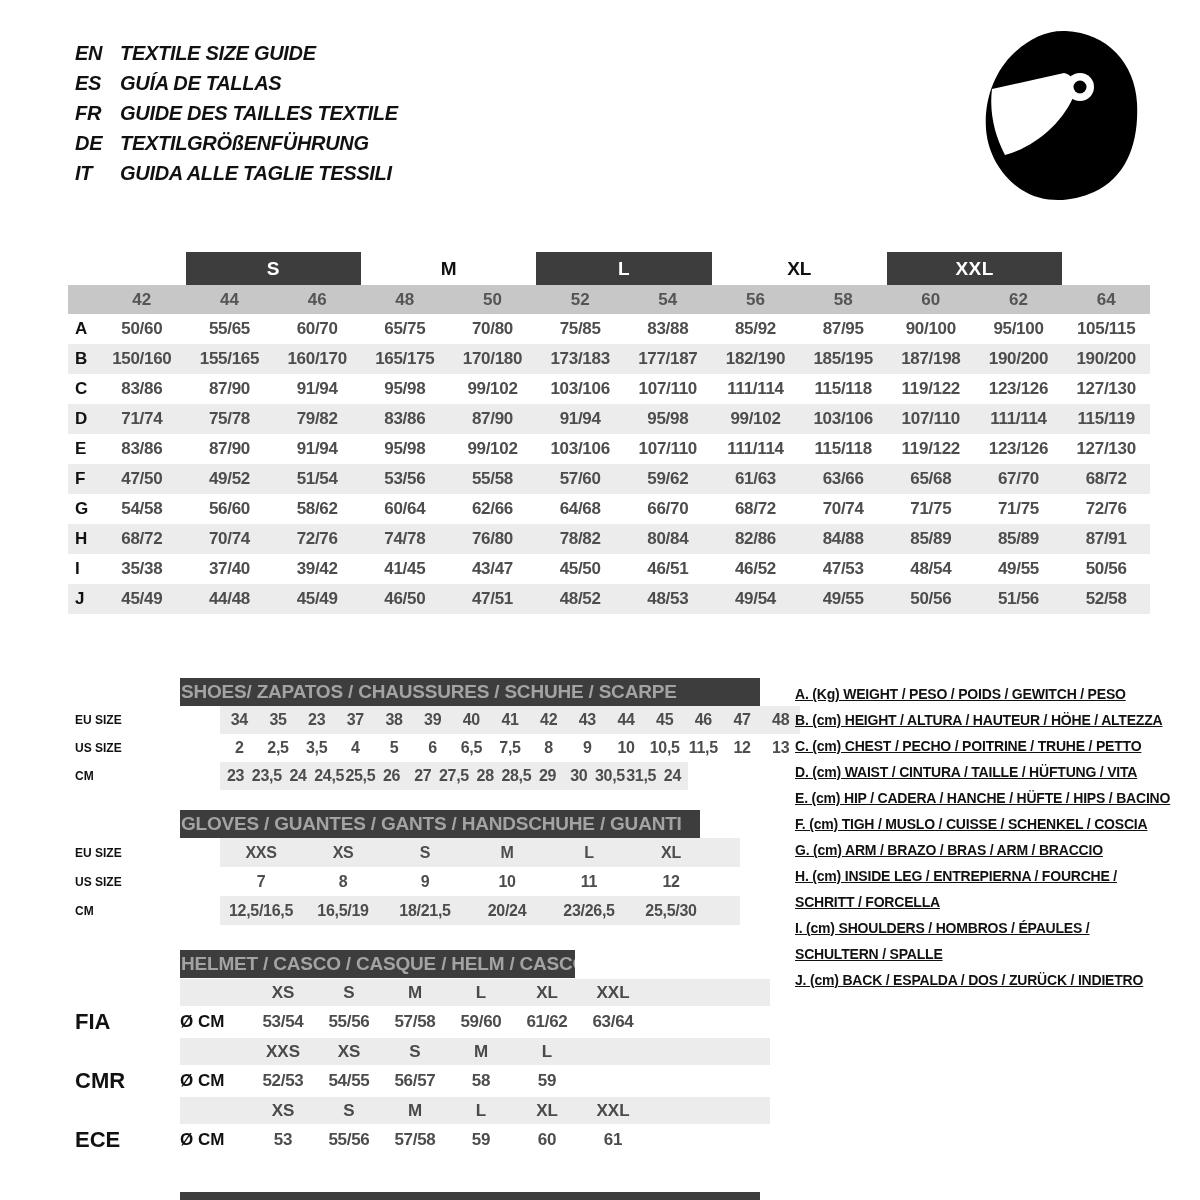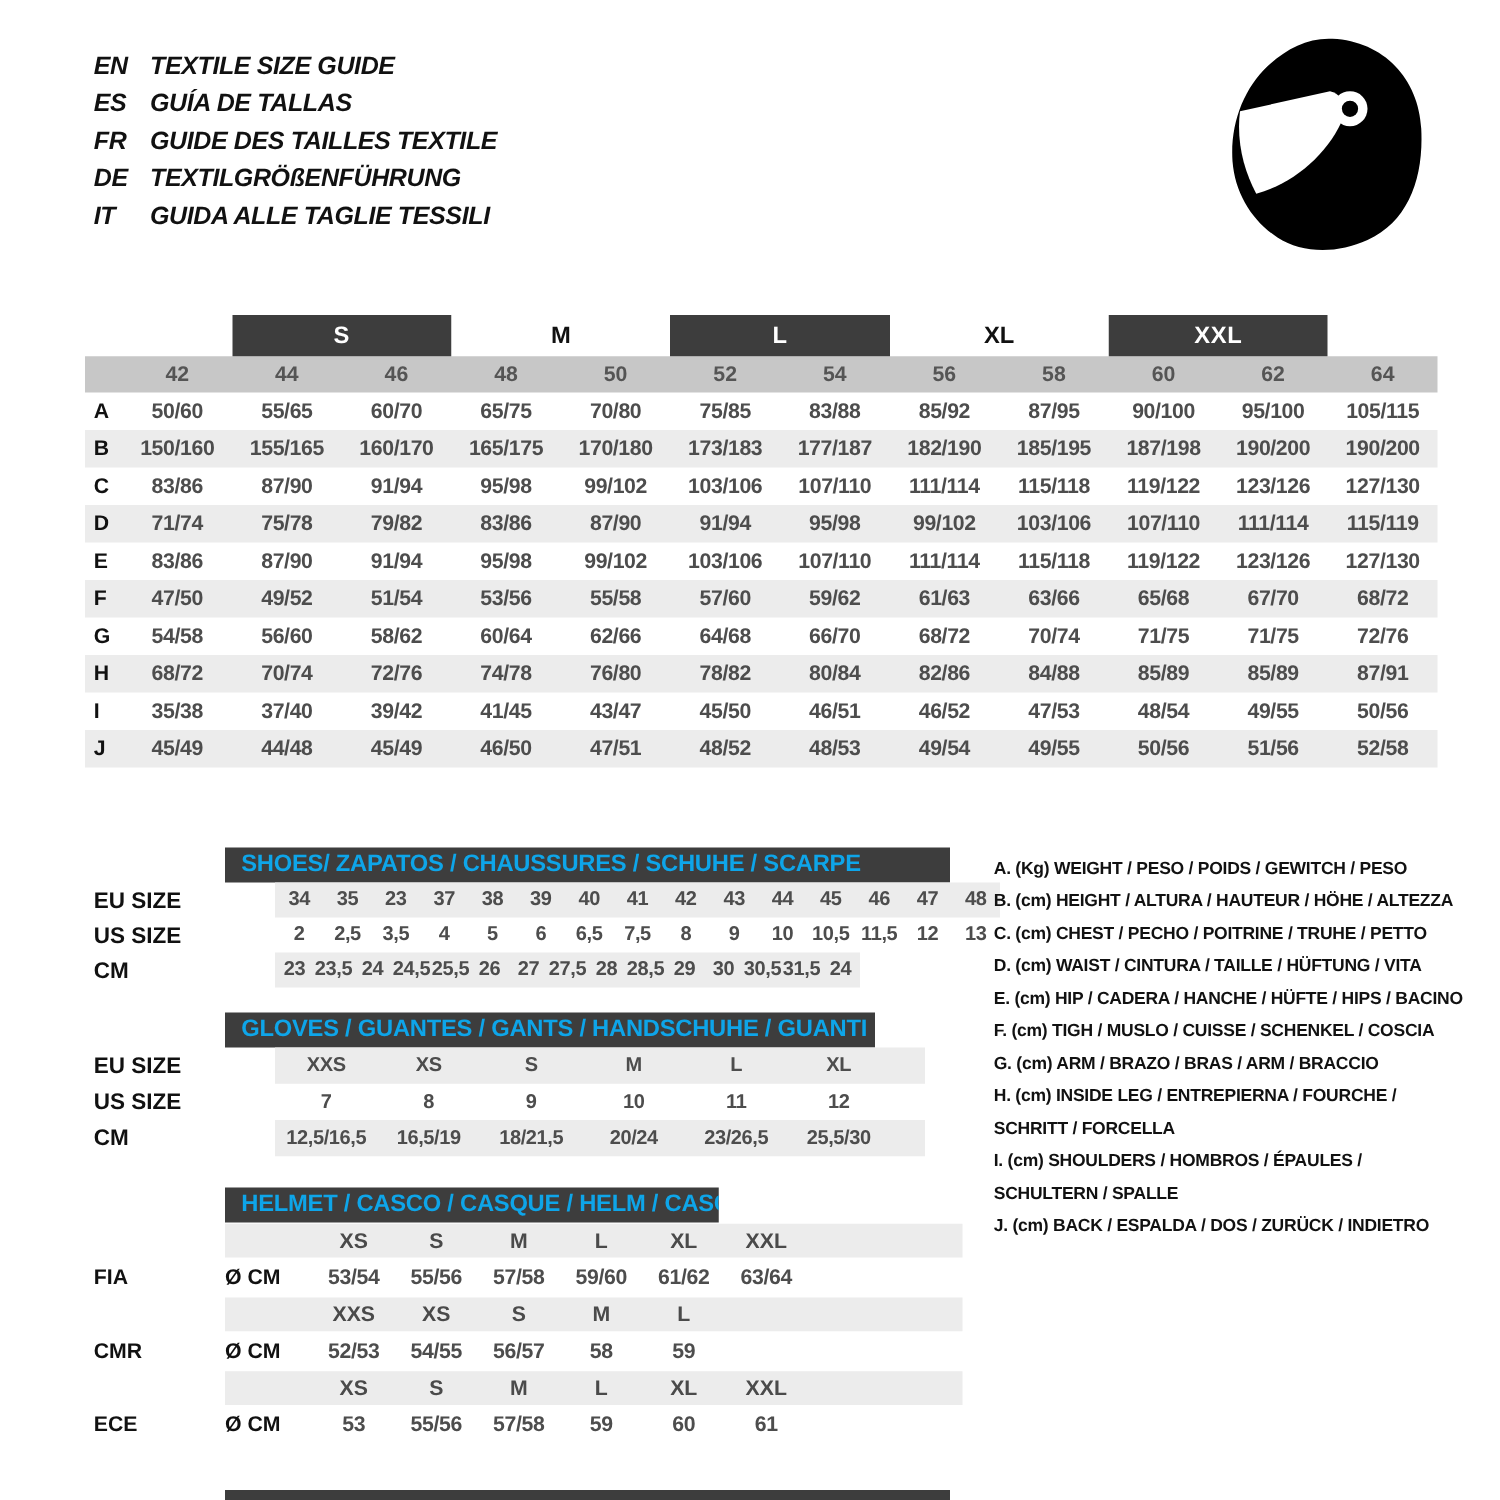--- a/index.html
+++ b/index.html
@@ -28,42 +28,42 @@
   .size-label-row { height:33px; }
   .size-box { background:#3d3d3d; color:#fff; text-align:center; font-size:19px; height:33px; line-height:33px; letter-spacing:0.5px; }
   .size-plain { color:#111; text-align:center; font-size:19px; }
   .num-row { height:29px; background:#c7c7c7; color:#555; font-size:17px; }
   .trow { height:30px; font-size:17px; color:#4d4d4d; letter-spacing:-0.3px; }
   .trow.alt { background:#ececec; }
   .cell { text-align:center; }
   .cell.lbl { text-align:left; padding-left:7px; color:#111; letter-spacing:0; }
 
   
-  .secbar { position:absolute; left:180px; height:28px; background:#3d3d3d; color:#0ea5e9; font-size:19px; line-height:28px; padding-left:13px; letter-spacing:-0.2px; white-space:nowrap; overflow:hidden; }
+  .secbar { position:absolute; left:180px; height:28px; background:#3d3d3d; color:#a3a3a3; font-size:19px; line-height:28px; padding-left:1px; letter-spacing:-0.2px; white-space:nowrap; overflow:hidden; }
 
   
   .rows-wrap { position:absolute; left:68px; display:flex; flex-direction:column; }
   .srow { display:flex; align-items:center; }
-  .slbl { width:112px; padding-left:7px; font-size:18px; color:#111; }
+  .slbl { width:112px; padding-left:7px; font-size:12px; color:#111; }
   .sgrid { display:grid; height:100%; align-items:center; font-size:16px; color:#4d4d4d; letter-spacing:-0.3px; justify-content:start;margin-left:40px; }
   .sgrid.gray { background:#ececec; }
   .sgrid .cell { text-align:center; }
 
   
   .hsizes { margin-left:112px; width:590px; height:27px; background:#ececec; display:grid; grid-auto-flow:column; grid-auto-columns:66px; justify-content:start; padding-left:70px; align-items:center; font-size:17px; color:#4a4a4a; }
   .hsizes .cell { text-align:center; }
   .hvalrow { height:32px; display:flex; align-items:center; }
-  .hstd { width:112px; padding-left:7px; font-size:17px; color:#111; }
+  .hstd { width:112px; padding-left:7px; font-size:22px; color:#111; }
   .hunit { width:70px; font-size:17px; color:#111; }
   .hvals { display:grid; grid-auto-flow:column; grid-auto-columns:66px; justify-content:start; font-size:17px; color:#4d4d4d; letter-spacing:-0.3px; }
   .hvals .cell { text-align:center; }
 
   
   .legend { left:795px; top:681px; width:400px; }
-  .legend-line { height:26px; line-height:26px; font-size:14px; color:#111; white-space:nowrap; letter-spacing:-0.2px; }
+  .legend-line { height:26px; line-height:26px; font-size:14px; color:#111; white-space:nowrap; letter-spacing:-0.2px;text-decoration:underline; }
 
   .bottom-bar { left:180px; top:1192px; width:580px; height:8px; background:#3d3d3d; }
 </style>
 </head>
 <body>
 
 <div style="width:1200px;height:1200px;position:relative;">
 
   <div class="abs lang" id="langs">
       <div class="lang-row">

